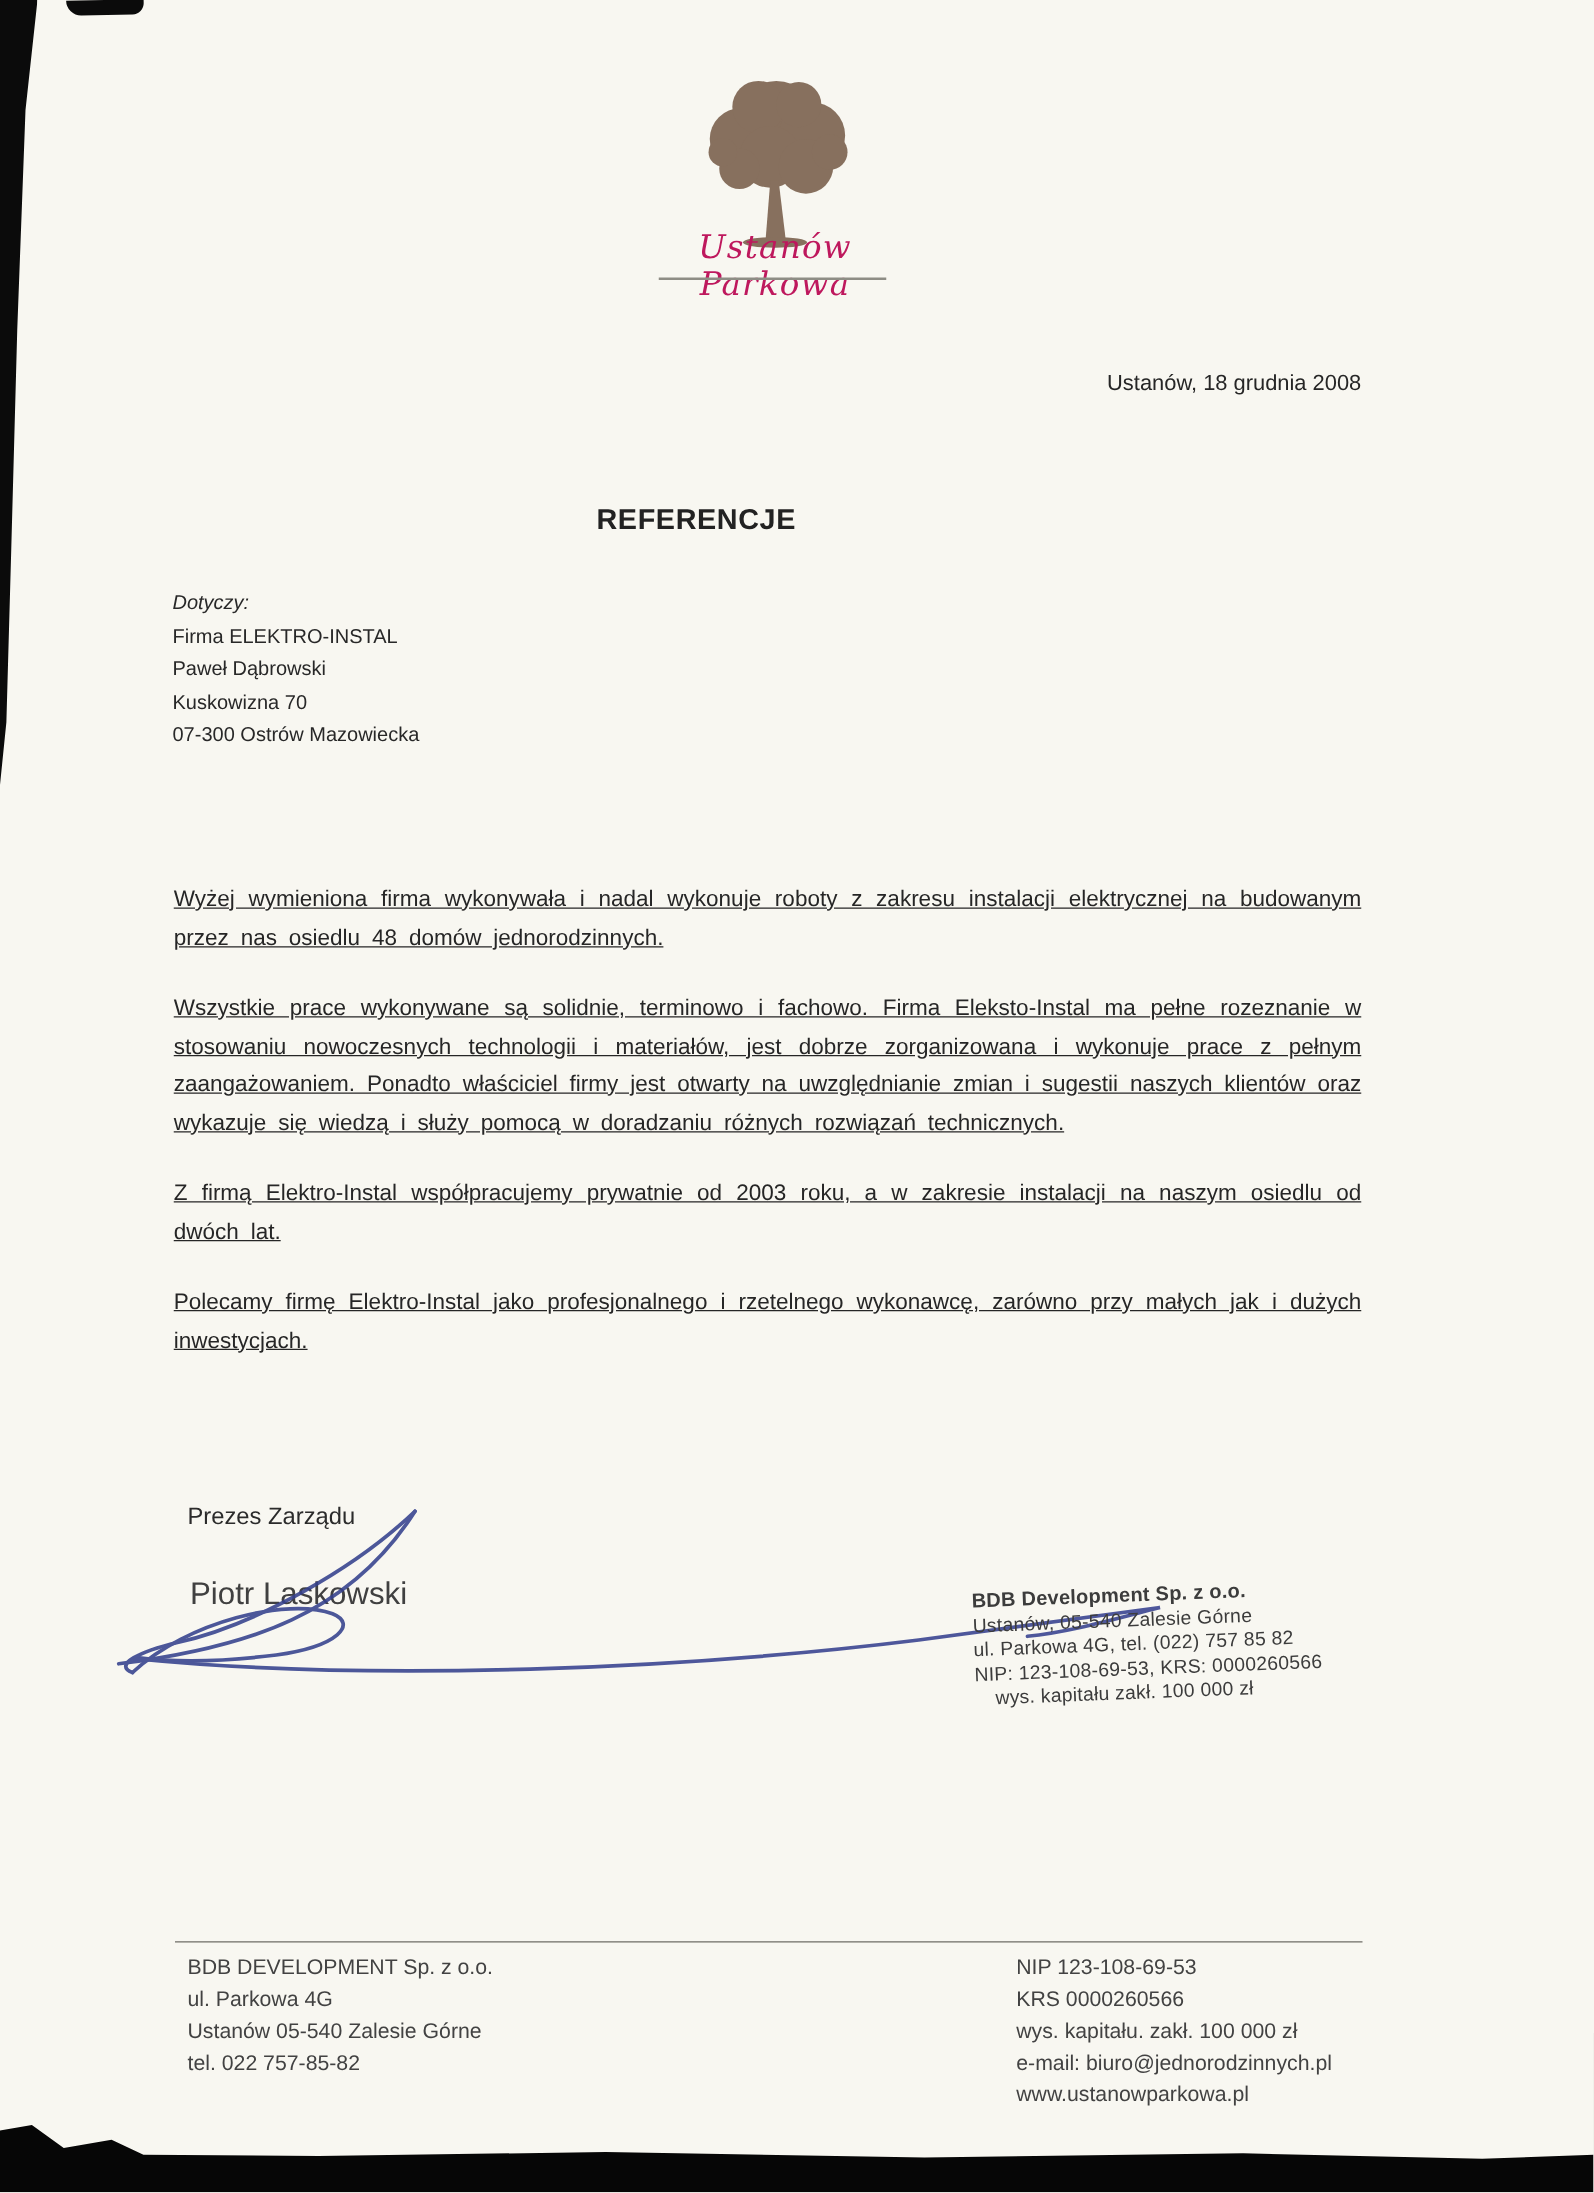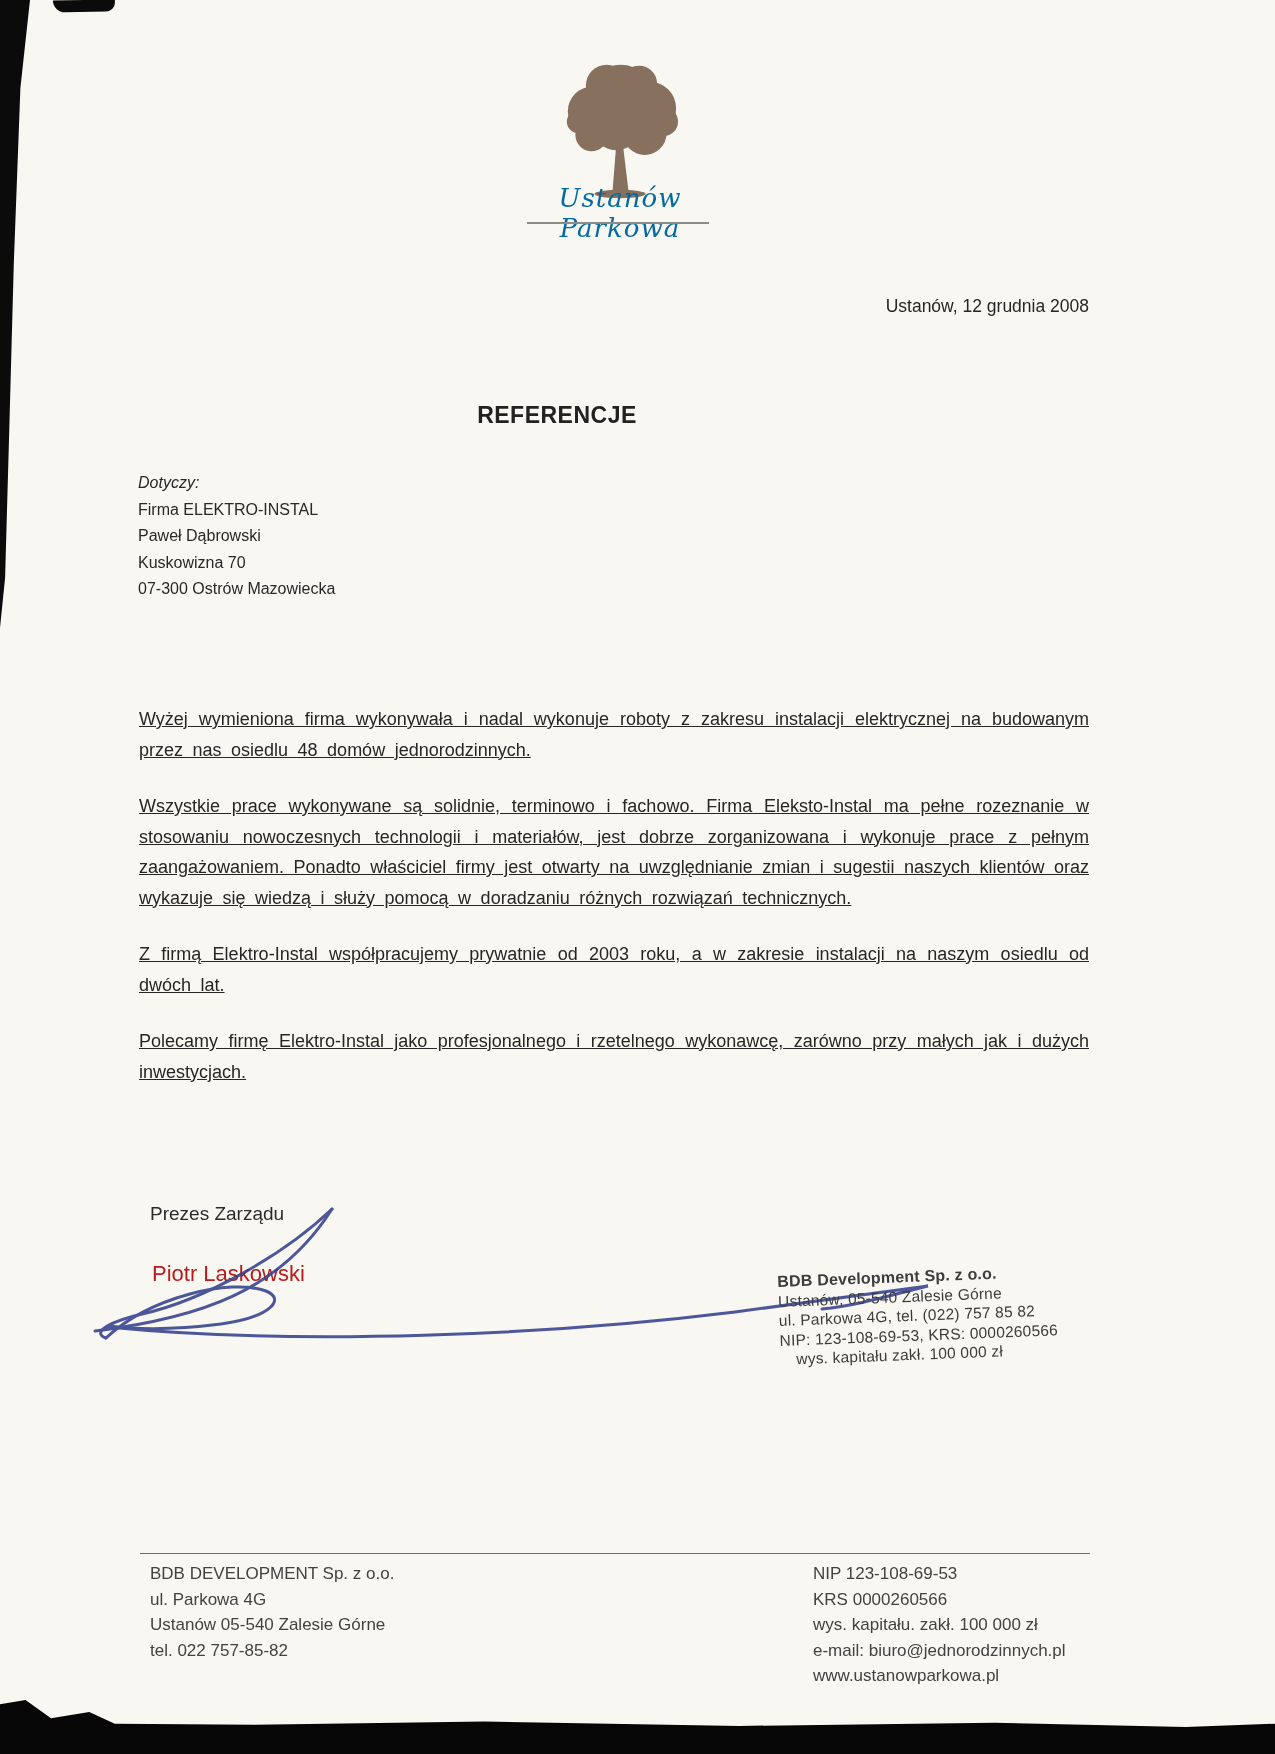--- a/index.html
+++ b/index.html
@@ -26,21 +26,21 @@
     position:absolute;left:0;bottom:0;width:100%;height:54px;background:#060606;
     clip-path:polygon(0 8%,2% 0,4% 34%,7% 22%,9% 44%,20% 46%,38% 40%,58% 48%,78% 42%,93% 50%,100% 44%,100% 100%,0 100%);
   }
 
   
   .logo{position:absolute;left:505px;top:55px;width:230px;height:175px;}
   .logo .tree{position:absolute;left:42px;top:4px;width:148px;height:152px;}
   .logo-text{
     position:absolute;left:-10px;top:128px;width:250px;text-align:center;
     font-family:"DejaVu Serif",serif;font-style:italic;
-    font-size:26px;color:#0369a1;letter-spacing:1px;
+    font-size:26px;color:#be185d;letter-spacing:1px;
   }
   .logo-rule{position:absolute;left:22px;top:167px;width:182px;border-top:2px solid #8e8d85;}
 
   .date-line{position:absolute;top:296px;right:186px;font-size:17.5px;color:#262626;}
 
   .doc-title{
     position:absolute;left:452px;top:378px;width:210px;text-align:center;
     font-size:23px;font-weight:bold;letter-spacing:0.5px;color:#222;margin-top:24px;
   }
 
@@ -52,21 +52,21 @@
   
   .body-text{
     position:absolute;left:139px;top:704px;width:950px;
     font-size:18px;line-height:30.5px;text-align:justify;
     word-spacing:4.5px;color:#262626;
   }
   .body-text p{margin:0 0 26px 0;text-decoration:underline;}
 
   
   .sig-role{position:absolute;left:150px;top:1203px;font-size:19px;color:#2b2b2b;}
-  .sig-name{position:absolute;left:152px;top:1261px;font-size:22px;color:#b91c1c;}
+  .sig-name{position:absolute;left:152px;top:1261px;font-size:25px;color:#404040;}
   .sig-ink{position:absolute;left:80px;top:1196px;width:860px;height:150px;pointer-events:none;}
 
   
   .stamp{
     position:absolute;left:777px;top:1272px;width:300px;
     transform:rotate(-2.2deg);transform-origin:left top;
     font-size:15.5px;line-height:19.5px;color:#3c3c3c;letter-spacing:0.2px;
   }
   .stamp .stamp-line:first-child{font-weight:bold;font-size:16px;}
   .stamp .stamp-line:last-child{margin-left:16px;}
@@ -100,21 +100,21 @@
         <circle cx="120" cy="66" r="15"></circle>
         <circle cx="30" cy="66" r="12"></circle>
         <polygon points="70,90 66,140 83,140 77,90"></polygon>
         <ellipse cx="74" cy="142" rx="27" ry="4.5"></ellipse>
       </g>
     </svg>
     <div class="logo-text">Ustanów Parkowa</div>
     <div class="logo-rule"></div>
   </div>
 
-  <div class="date-line">Ustanów, 12 grudnia 2008</div>
+  <div class="date-line">Ustanów, 18 grudnia 2008</div>
 
   <div class="doc-title">REFERENCJE</div>
 
   <div class="recipient">
     <div class="label">Dotyczy:</div>
     <div class="r-line">Firma ELEKTRO-INSTAL</div>
     <div class="r-line">Paweł Dąbrowski</div>
     <div class="r-line">Kuskowizna 70</div>
     <div class="r-line">07-300 Ostrów Mazowiecka</div>
   </div>

